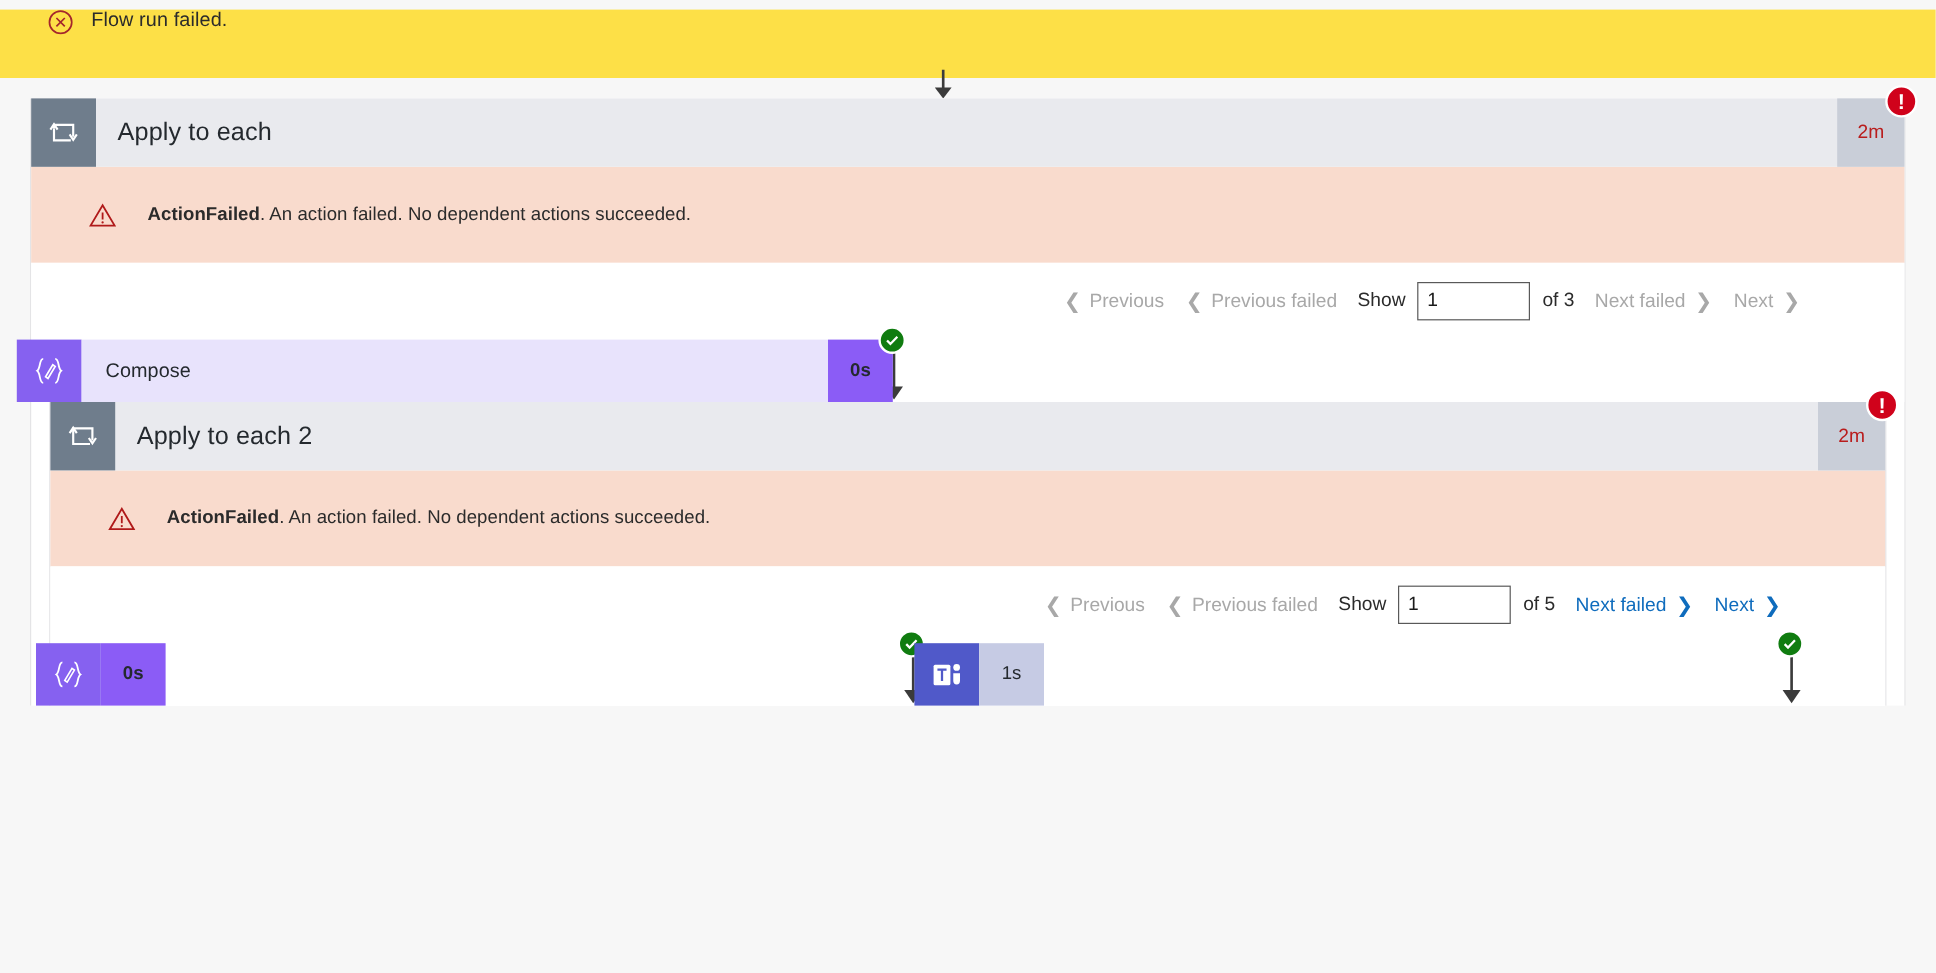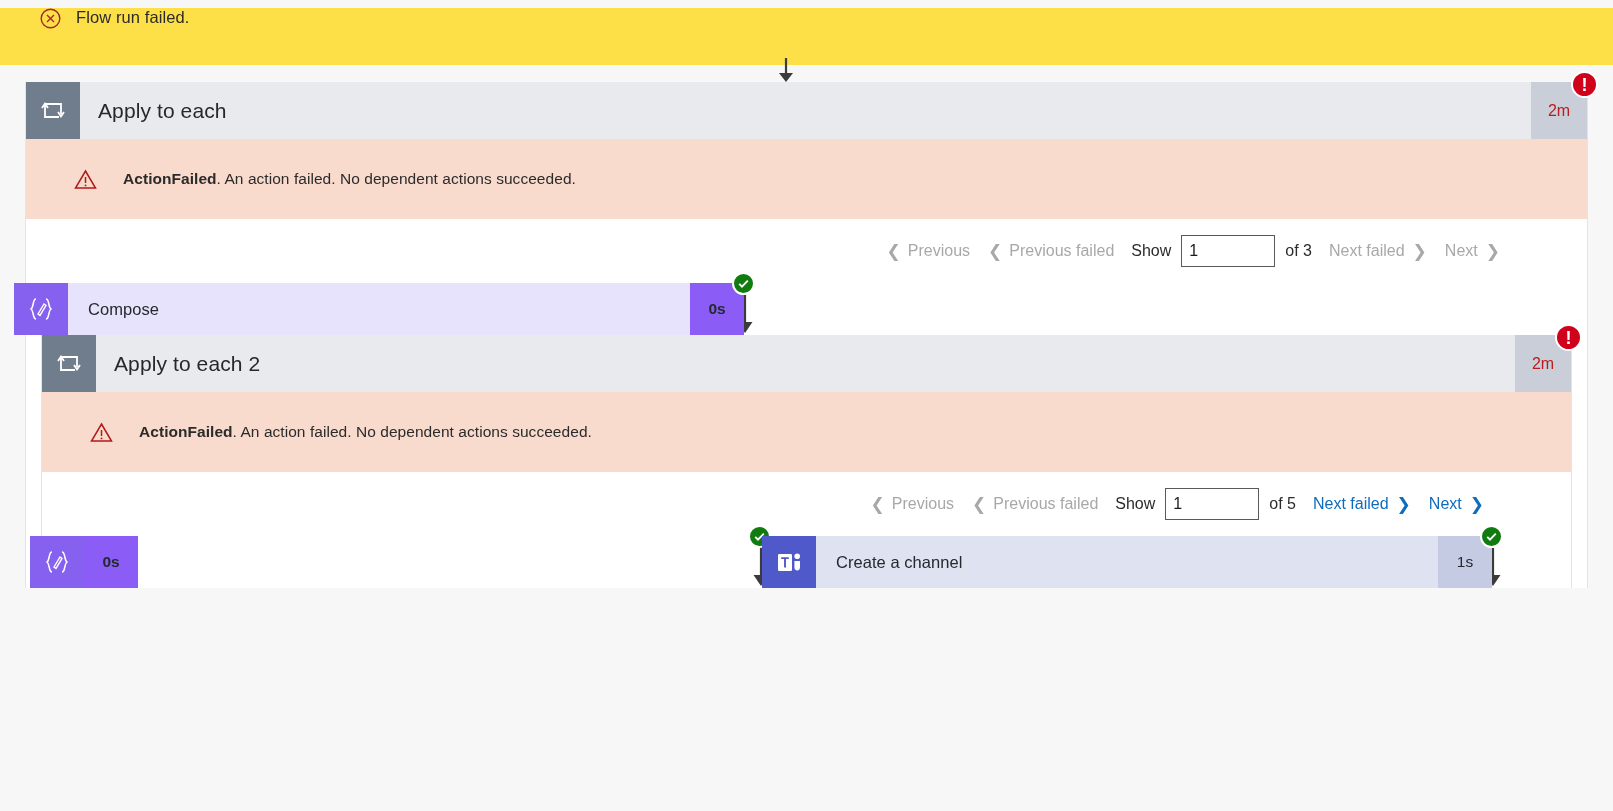--- a/index.html
+++ b/index.html
@@ -419,21 +419,20 @@
 
         <div class="action-card theme-teams">
           <div class="icon-box">
             <svg width="27" height="25" viewBox="0 0 27 25">
               <rect x="2" y="4" width="14" height="17" rx="1.3" fill="#ffffff"></rect>
               <path d="M5.2 8.1 L12.8 8.1 M9 8.1 L9 17.6" stroke="#5059c9" stroke-width="1.9"></path>
               <circle cx="21.2" cy="6.2" r="2.8" fill="#ffffff"></circle>
               <path d="M18.4 11 L24 11 L24 17 Q24 20.4 21.2 20.4 Q18.4 20.4 18.4 17 Z" fill="#ffffff"></path>
             </svg>
           </div>
-          <div class="card-title">Create a channel</div>
           <div class="card-duration">1s</div>
           <div class="ok-badge">
             <svg width="13" height="13" viewBox="0 0 13 13">
               <path d="M2.2 6.8 L5 9.6 L10.8 3.6" stroke="#ffffff" stroke-width="1.9" fill="none"></path>
             </svg>
           </div>
         </div>
 
         <svg class="connector" viewBox="0 0 26 52">
           <path d="M13 0 L13 42" stroke="#3b3b3b" stroke-width="2.2" fill="none"></path>

